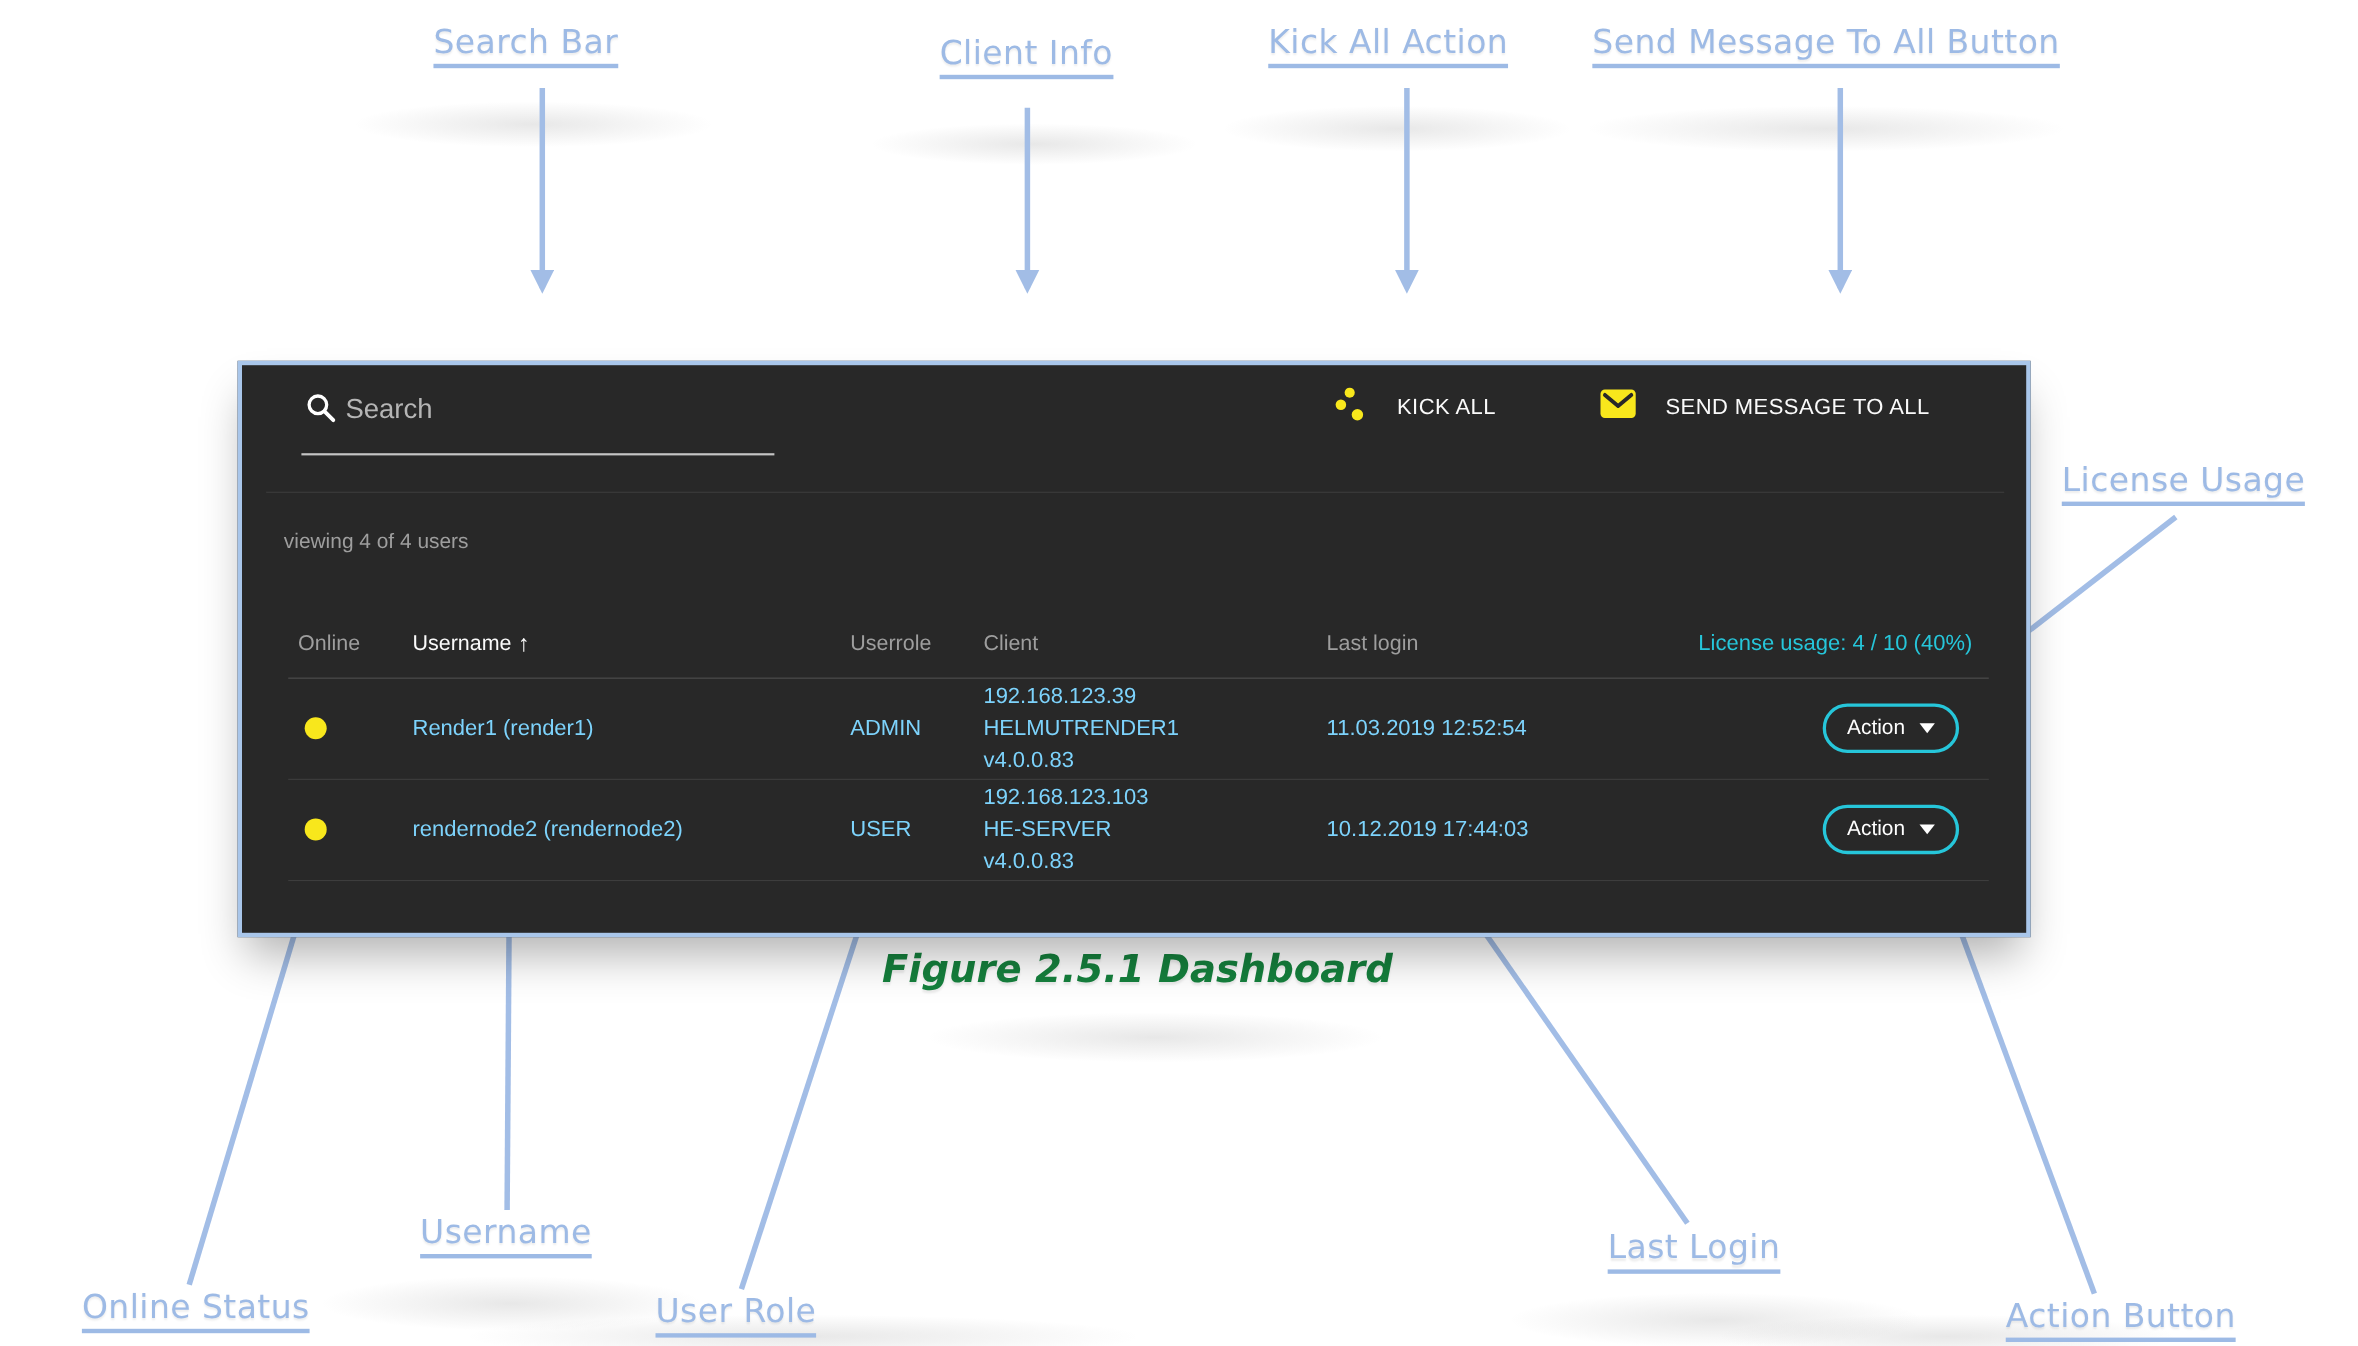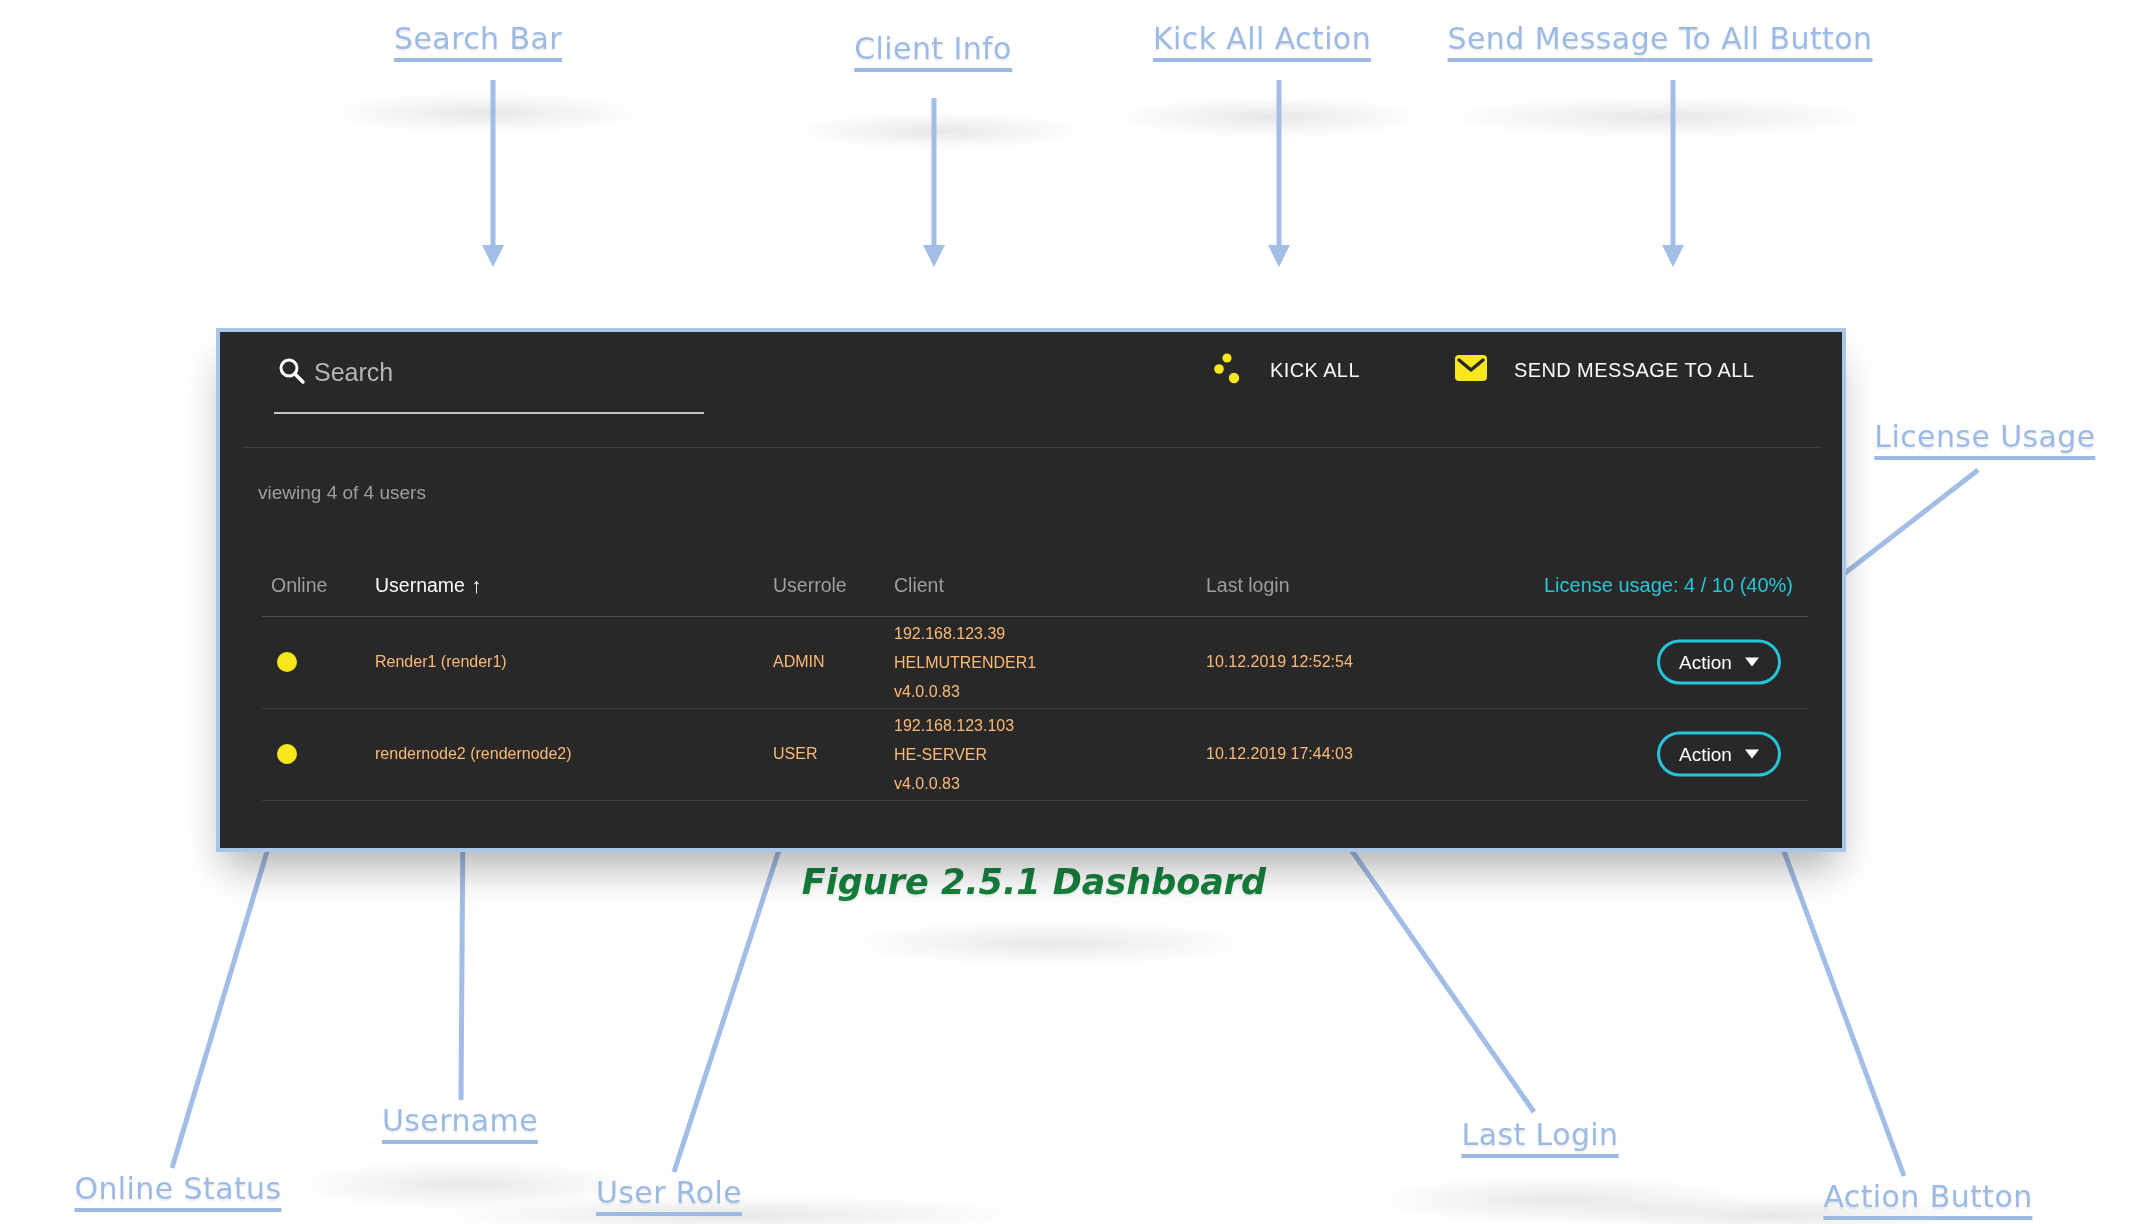--- a/index.html
+++ b/index.html
@@ -60,21 +60,21 @@
 
   .col-online{left:51px;}
   .col-username{left:155px;}
   .col-userrole{left:553px;}
   .col-client{left:674px;}
   .col-lastlogin{left:986px;}
 
   .trow{position:absolute;left:0;width:100%;height:92px;}
   .trow1{top:284px;} .trow2{top:376px;}
   .cell{position:absolute;top:0;height:100%;display:flex;align-items:center;
-        color:#fdba74;font-size:16px;}
+        color:#7dd3fc;font-size:20px;}
   .cell-online{left:57px;}
   .dot{width:20px;height:20px;border-radius:50%;background:#f8e71c;}
   .cell-client{flex-direction:column;align-items:flex-start;justify-content:center;line-height:29px;}
   .action-btn{position:absolute;left:1437px;top:50%;transform:translateY(-50%);
         width:124px;height:45px;display:flex;align-items:center;justify-content:center;gap:13px;
         background:transparent;border:3px solid #26c6da;border-radius:23px;
         color:#ffffff;font-family:"Liberation Sans",sans-serif;font-size:19px;cursor:pointer;}
   .caret{width:0;height:0;border-left:7px solid transparent;border-right:7px solid transparent;
         border-top:9px solid #ffffff;}
 </style>
@@ -177,21 +177,21 @@
       <div class="cell cell-online">
         <span class="dot"></span>
       </div>
       <div class="cell col-username">Render1 (render1)</div>
       <div class="cell col-userrole">ADMIN</div>
       <div class="cell col-client cell-client">
         <span>192.168.123.39</span>
         <span>HELMUTRENDER1</span>
         <span>v4.0.0.83</span>
       </div>
-      <div class="cell col-lastlogin">10.12.2019 12:52:54</div>
+      <div class="cell col-lastlogin">11.03.2019 12:52:54</div>
       <button class="action-btn">
         <span>Action</span>
         <span class="caret"></span>
       </button>
     </div>
 
     <div class="sep sep-r1"></div>
 
     <div class="trow trow2">
       <div class="cell cell-online">

